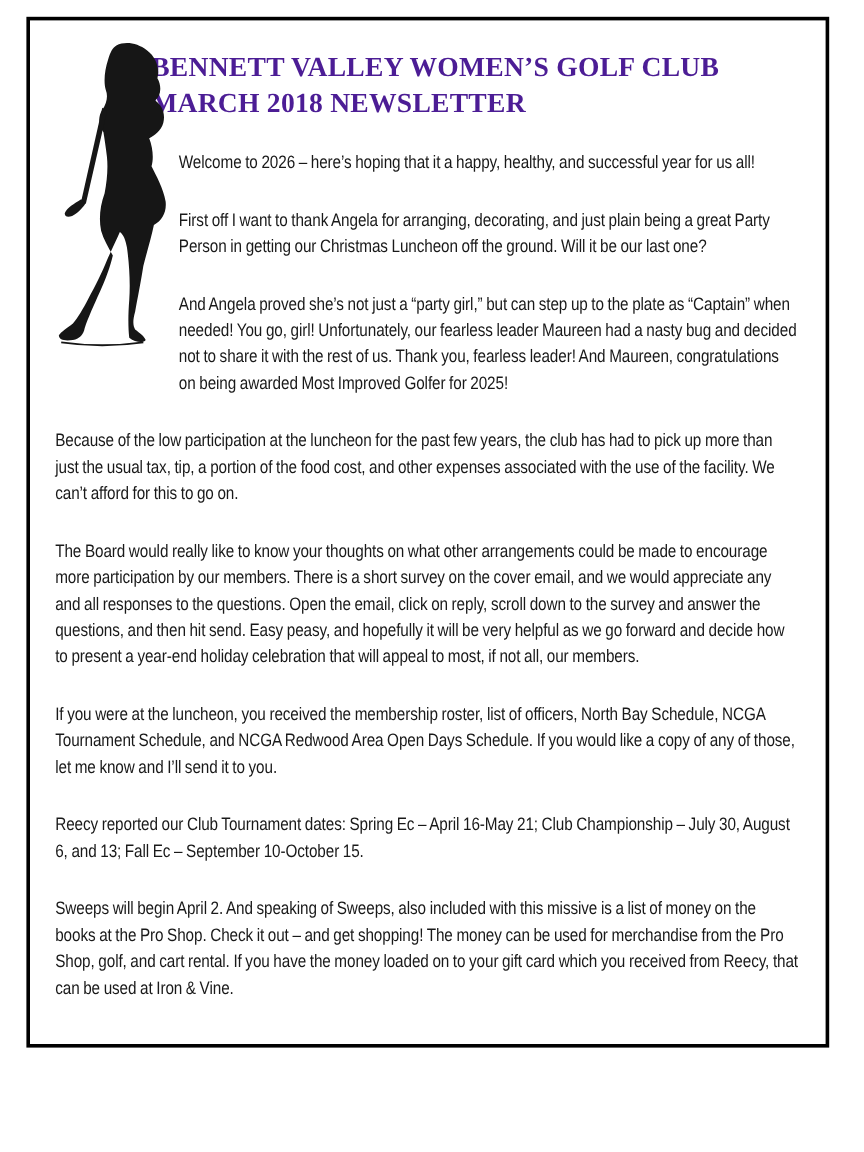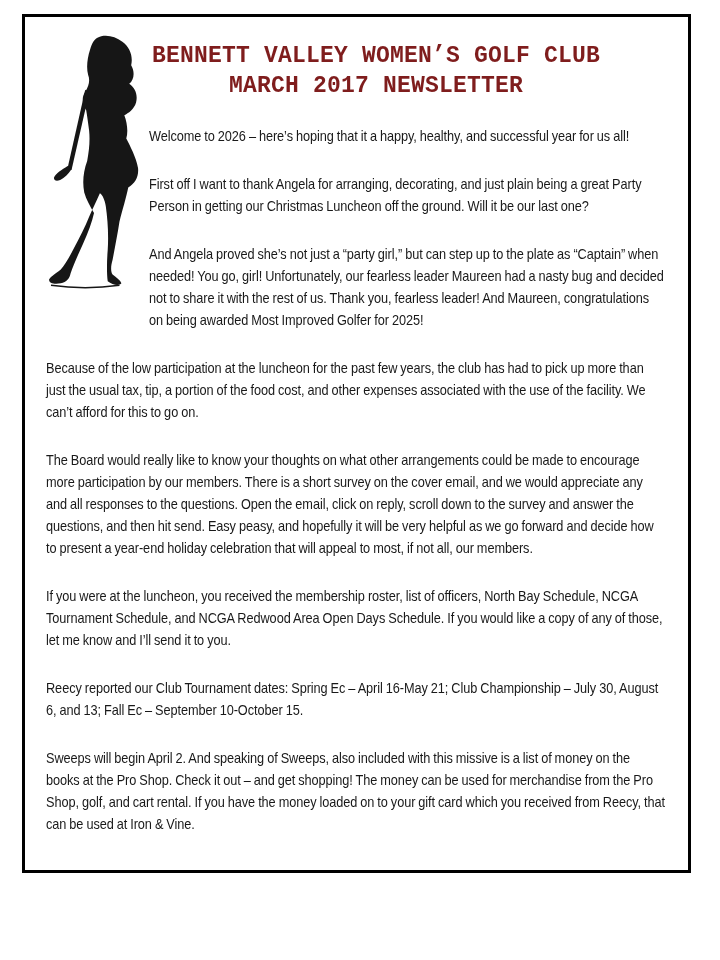--- a/index.html
+++ b/index.html
@@ -26,26 +26,26 @@
     position: absolute;
     left: 21px;
     top: 16px;
     width: 98px;
     height: 264px;
   }
   .golfer svg { display: block; width: 100%; height: 100%; }
   h1.title {
     margin: 6px 0 24px 80px;
     width: 500px;
-    text-align: center;
-    font-family: Liberation Mono, monospace;
+    text-align: left;
+    font-family: Liberation Serif, serif;
     font-weight: 700;
     font-size: 23px;
     line-height: 30px;
-    color: #7f1d1d;
+    color: #4c1d95;
     letter-spacing: 0.2px;
   }
   p.para {
     margin: 0 0 26px 0;
     font-size: 15px;
     line-height: 22px;
     color: #191919;
     letter-spacing: -0.1px;
     word-spacing: -0.5px;
     transform: scaleX(0.85);
@@ -101,21 +101,21 @@
 
         <path d="M22,136 C16,140 10,143 8,148 C8,152 13,152 18,148 C22,145 25,141 26,139 Z"></path>
 
         <path d="M5,258 Q40,263 75,258" fill="none" stroke="#161616" stroke-width="1.5"></path>
       </g>
     </svg>
   </div>
 
   <h1 class="title">
     <span>BENNETT VALLEY WOMEN’S GOLF CLUB</span><br>
-    <span>MARCH 2017 NEWSLETTER</span>
+    <span>MARCH 2018 NEWSLETTER</span>
   </h1>
 
   <p class="para indent">Welcome to 2026 – here’s hoping that it a happy, healthy, and successful year for us all!</p>
   <p class="para indent">First off I want to thank Angela for arranging, decorating, and just plain being a great Party Person in getting our Christmas Luncheon off the ground. Will it be our last one?</p>
   <p class="para indent">And Angela proved she’s not just a “party girl,” but can step up to the plate as “Captain” when needed! You go, girl! Unfortunately, our fearless leader Maureen had a nasty bug and decided not to share it with the rest of us. Thank you, fearless leader! And Maureen, congratulations on being awarded Most Improved Golfer for 2025!</p>
   <p class="para full">Because of the low participation at the luncheon for the past few years, the club has had to pick up more than just the usual tax, tip, a portion of the food cost, and other expenses associated with the use of the facility. We can’t afford for this to go on.</p>
   <p class="para full">The Board would really like to know your thoughts on what other arrangements could be made to encourage more participation by our members. There is a short survey on the cover email, and we would appreciate any and all responses to the questions. Open the email, click on reply, scroll down to the survey and answer the questions, and then hit send. Easy peasy, and hopefully it will be very helpful as we go forward and decide how to present a year-end holiday celebration that will appeal to most, if not all, our members.</p>
   <p class="para full">If you were at the luncheon, you received the membership roster, list of officers, North Bay Schedule, NCGA Tournament Schedule, and NCGA Redwood Area Open Days Schedule. If you would like a copy of any of those, let me know and I’ll send it to you.</p>
   <p class="para full">Reecy reported our Club Tournament dates: Spring Ec – April 16-May 21; Club Championship – July 30, August 6, and 13; Fall Ec – September 10-October 15.</p>
   <p class="para full">Sweeps will begin April 2. And speaking of Sweeps, also included with this missive is a list of money on the books at the Pro Shop. Check it out – and get shopping! The money can be used for merchandise from the Pro Shop, golf, and cart rental. If you have the money loaded on to your gift card which you received from Reecy, that can be used at Iron &amp; Vine.</p>

